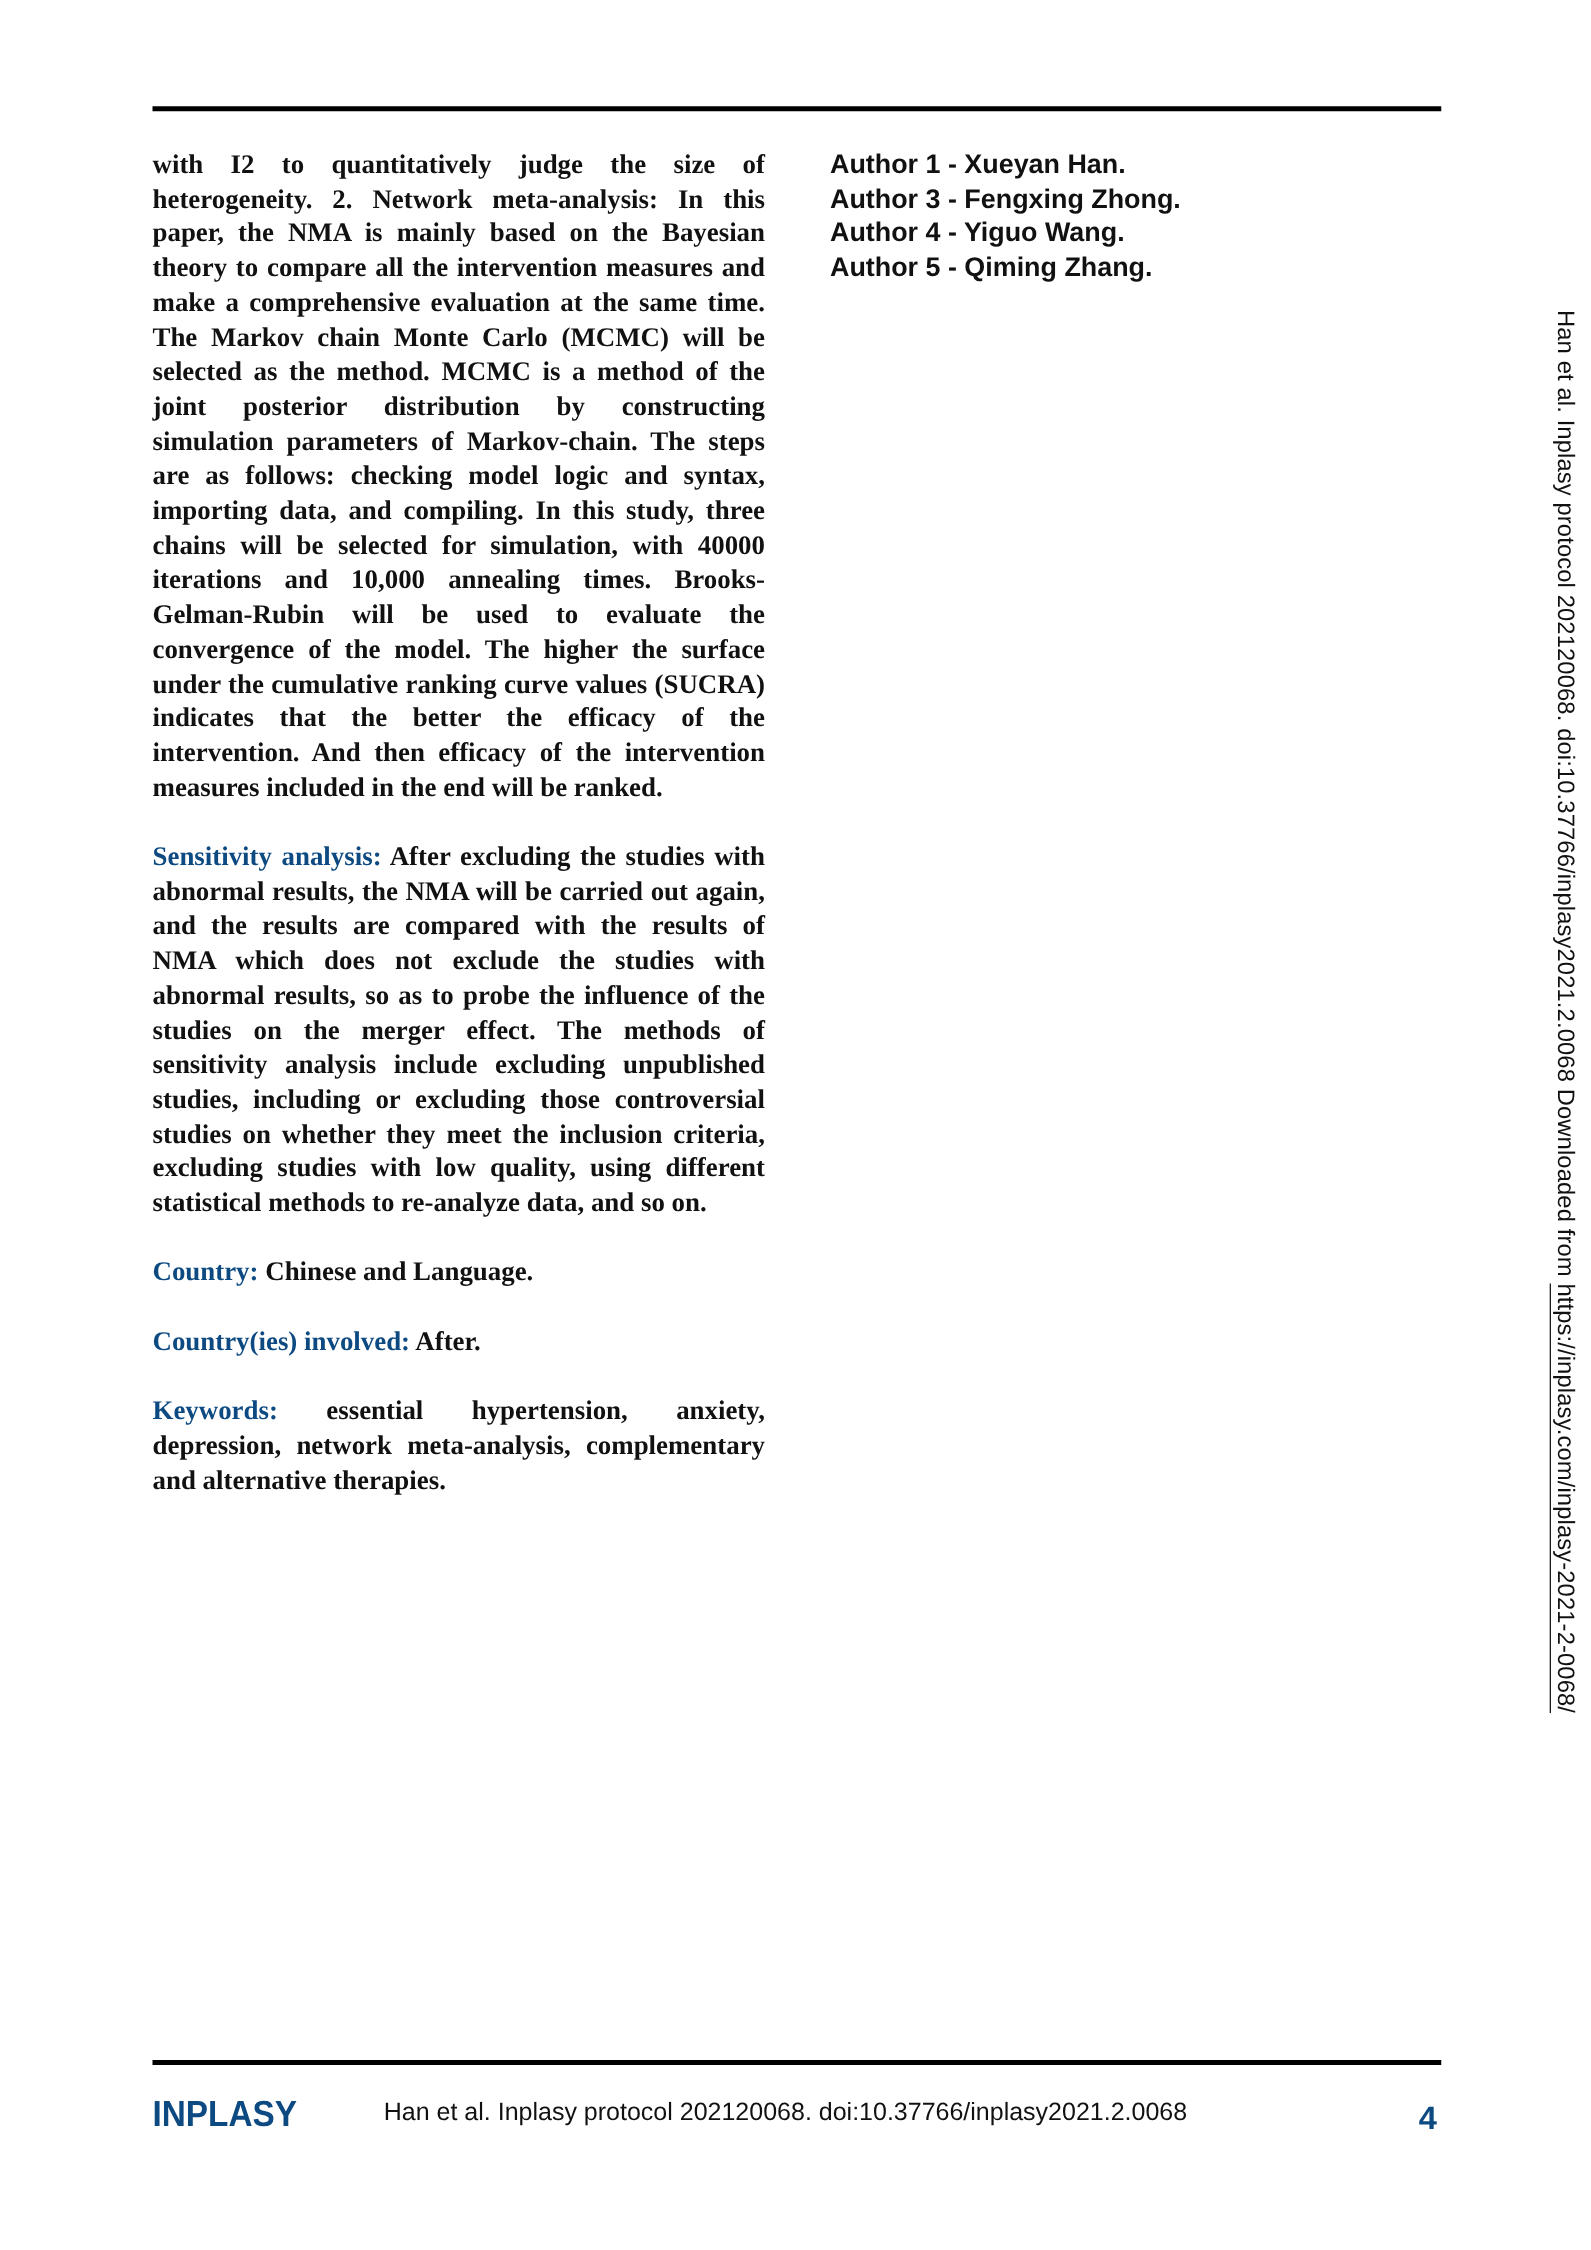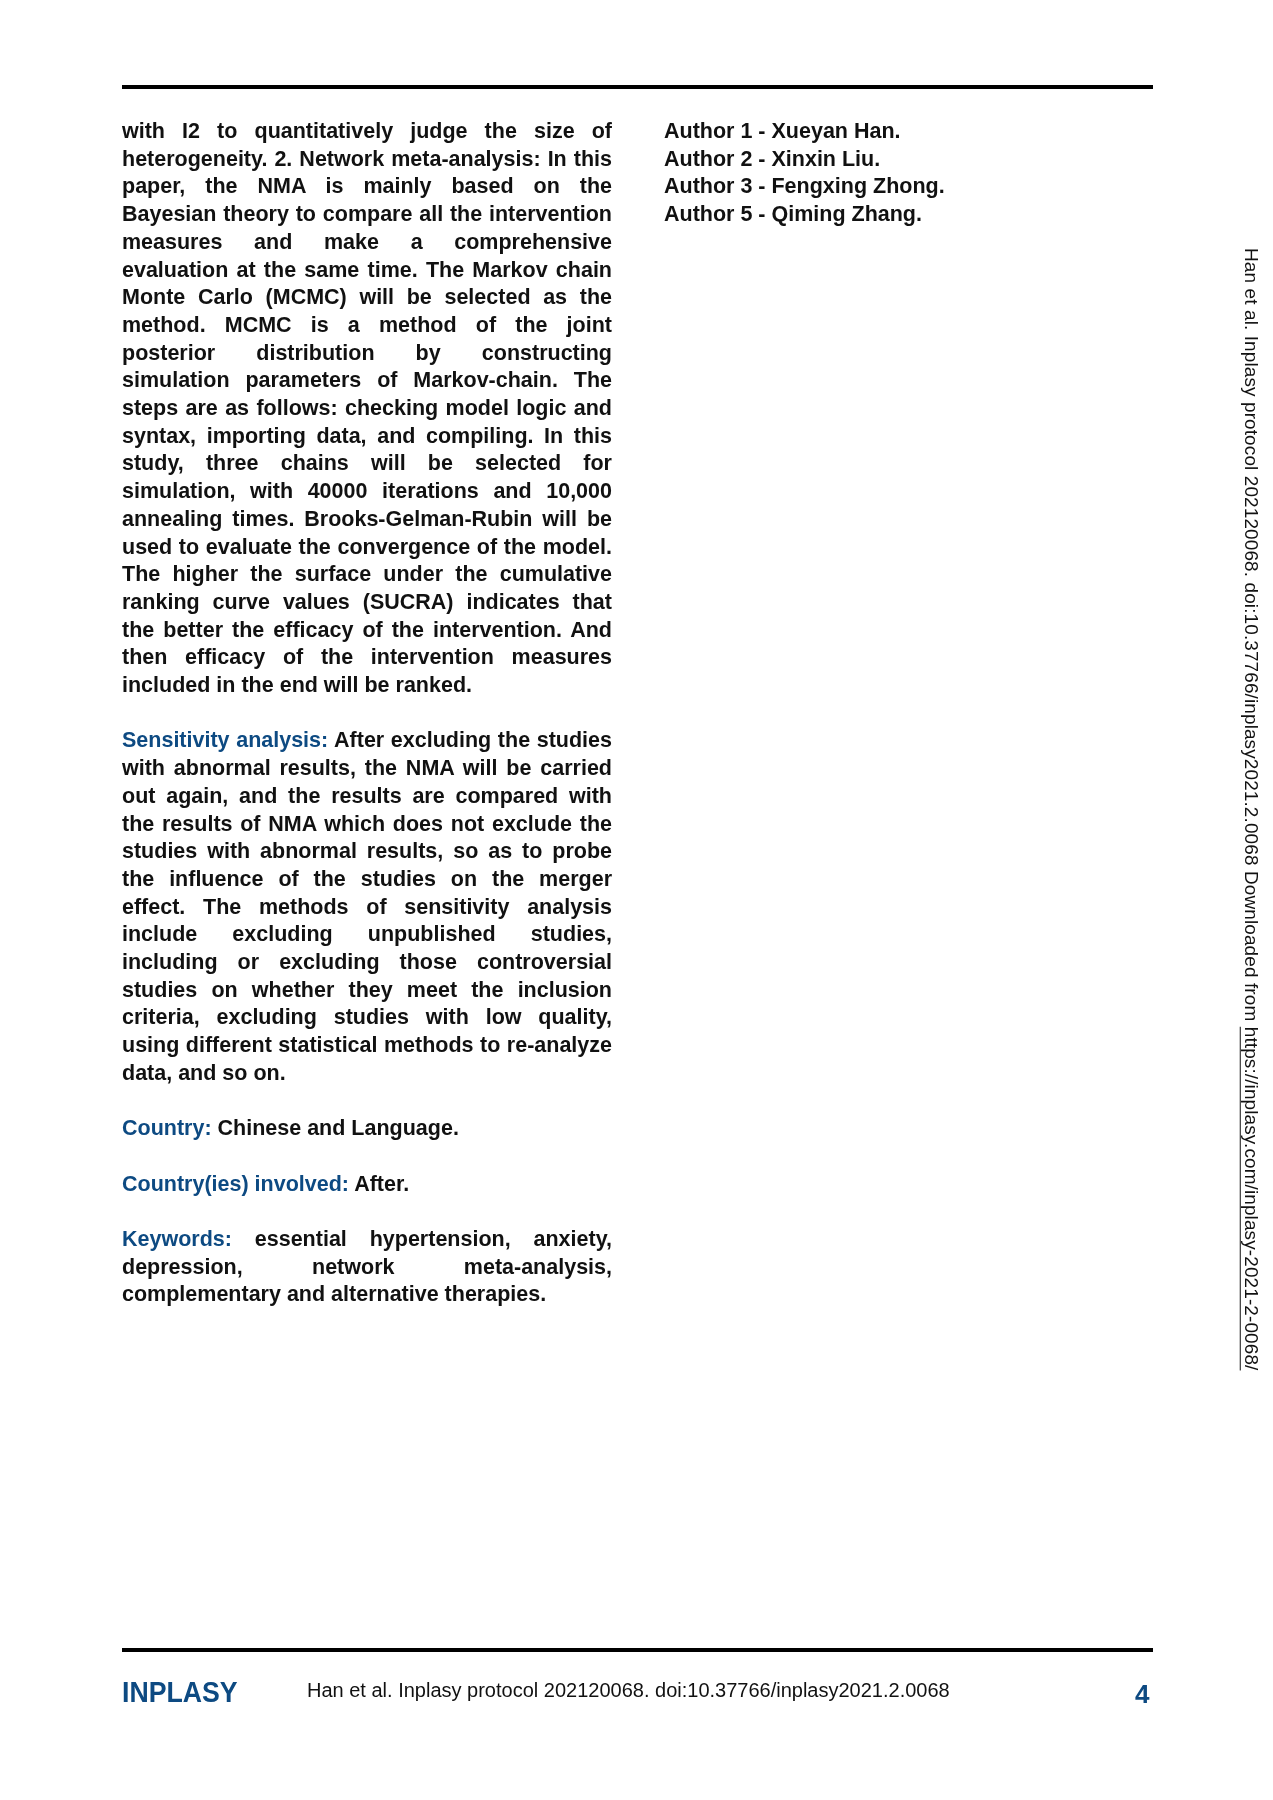--- a/index.html
+++ b/index.html
@@ -1,21 +1,21 @@
 <!DOCTYPE html>
 <html><head>
 <meta charset="utf-8">
 <style>
   html, body { margin:0; padding:0; background:#ffffff; }
   body { width:1273px; height:1800px; position:relative; overflow:hidden; font-family:"Liberation Sans", sans-serif; color:#111; }
   .rule { position:absolute; left:122px; width:1031px; background:#000; }
   .rule.top { top:85px; height:4px; }
   .rule.bottom { top:1648px; height:4px; }
   .col { position:absolute; top:118px; }
-  .col.left { left:122px; width:490px; }
+  .col.left { left:122px; width:490px;font-family:Liberation Serif, serif; }
   .col.right { left:664px; width:380px; }
   p { margin:0; font-size:21.5px; line-height:27.7px; font-weight:bold; text-align:justify; }
   p + p { margin-top:27.7px; }
   .lab { color:#0d4a82; }
   .right .line { display:block; font-size:21.5px; line-height:27.7px; font-weight:bold; }
   .side { position:absolute; left:1240px; top:248px; writing-mode:vertical-rl; font-size:19px; color:#111; white-space:nowrap; letter-spacing:0.1px; }
   .side a { color:#111; text-decoration:underline; }
   .footer-logo { position:absolute; left:122px; top:1676px; font-size:29px; font-weight:bold; color:#0d4a82; letter-spacing:0px; transform:scaleX(0.92); transform-origin:left; }
   .footer-cite { position:absolute; left:307px; top:1679px; font-size:20px; color:#111; }
   .footer-page { position:absolute; left:1135px; top:1679px; font-size:26px; font-weight:bold; color:#0d4a82; }
@@ -28,22 +28,22 @@
 <div class="col left">
   <p>with I2 to quantitatively judge the size of heterogeneity. 2. Network meta-analysis: In this paper, the NMA is mainly based on the Bayesian theory to compare all the intervention measures and make a comprehensive evaluation at the same time. The Markov chain Monte Carlo (MCMC) will be selected as the method. MCMC is a method of the joint posterior distribution by constructing simulation parameters of Markov-chain. The steps are as follows: checking model logic and syntax, importing data, and compiling. In this study, three chains will be selected for simulation, with 40000 iterations and 10,000 annealing times. Brooks-Gelman-Rubin will be used to evaluate the convergence of the model. The higher the surface under the cumulative ranking curve values (SUCRA) indicates that the better the efficacy of the intervention. And then efficacy of the intervention measures included in the end will be ranked.</p>
   <p><span class="lab">Sensitivity analysis:</span><span> After excluding the studies with abnormal results, the NMA will be carried out again, and the results are compared with the results of NMA which does not exclude the studies with abnormal results, so as to probe the influence of the studies on the merger effect. The methods of sensitivity analysis include excluding unpublished studies, including or excluding those controversial studies on whether they meet the inclusion criteria, excluding studies with low quality, using different statistical methods to re-analyze data, and so on.</span></p>
   <p><span class="lab">Country:</span><span> Chinese and Language.</span></p>
   <p><span class="lab">Country(ies) involved:</span><span> After.</span></p>
   <p><span class="lab">Keywords:</span><span> essential hypertension, anxiety, depression, network meta-analysis, complementary and alternative therapies.</span></p>
 </div>
 
 <div class="col right">
   <span class="line">Author 1 - Xueyan Han.</span>
-  <span class="line">Author 2 - Xinxin Liu.</span>
   <span class="line">Author 3 - Fengxing Zhong.</span>
+  <span class="line">Author 4 - Yiguo Wang.</span>
   <span class="line">Author 5 - Qiming Zhang.</span>
 </div>
 
 <div class="side"><span>Han et al. Inplasy protocol 202120068. doi:10.37766/inplasy2021.2.0068 Downloaded from </span><a>https://inplasy.com/inplasy-2021-2-0068/</a></div>
 
 <div class="rule bottom"></div>
 <div class="footer-logo">INPLASY</div>
 <div class="footer-cite">Han et al. Inplasy protocol 202120068. doi:10.37766/inplasy2021.2.0068</div>
 <div class="footer-page">4</div>
 

